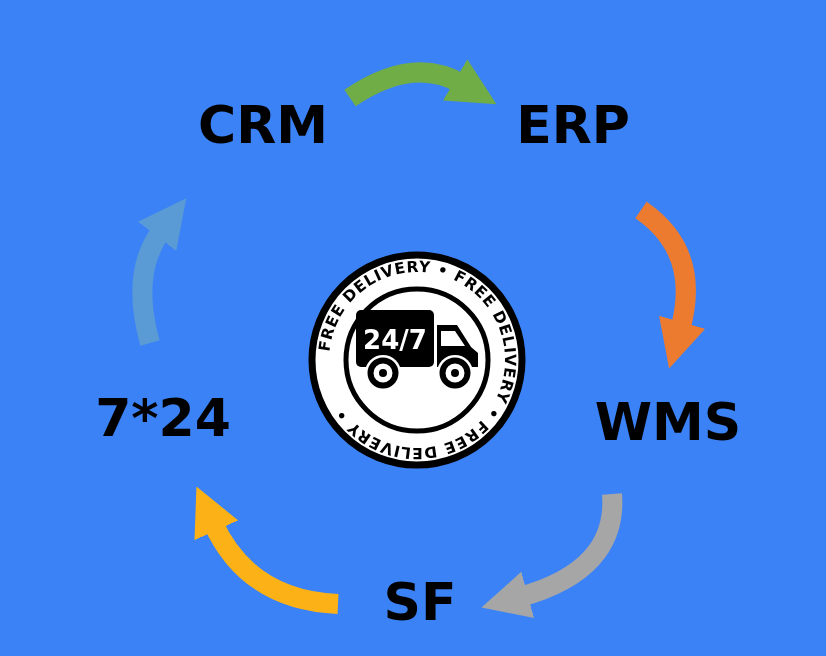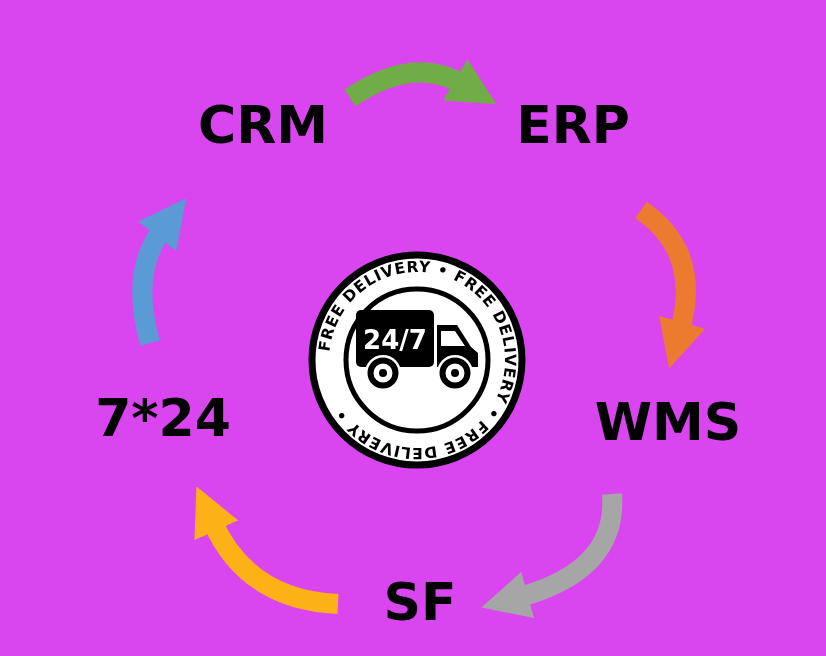--- a/index.html
+++ b/index.html
@@ -1,20 +1,20 @@
 <!DOCTYPE html>
 <html><head>
 <meta charset="utf-8">
 <style>
   html, body { margin: 0; padding: 0; background: #ffffff; }
   .stage {
     position: relative;
     width: 826px;
     height: 656px;
-    background: #d946ef;
+    background: #3b82f6;
     overflow: hidden;
     font-family: "DejaVu Sans", sans-serif;
   }
   svg { display: block; }
   .node-label {
     font-family: "DejaVu Sans", sans-serif;
     font-weight: 800;
     font-size: 52px;
     fill: #000000;
     text-anchor: middle;

